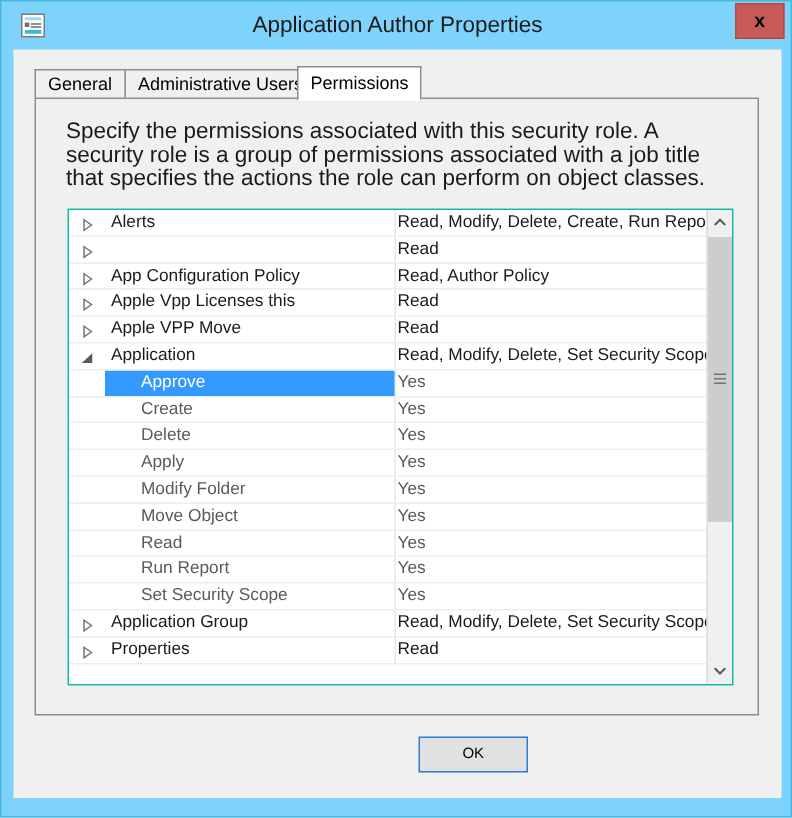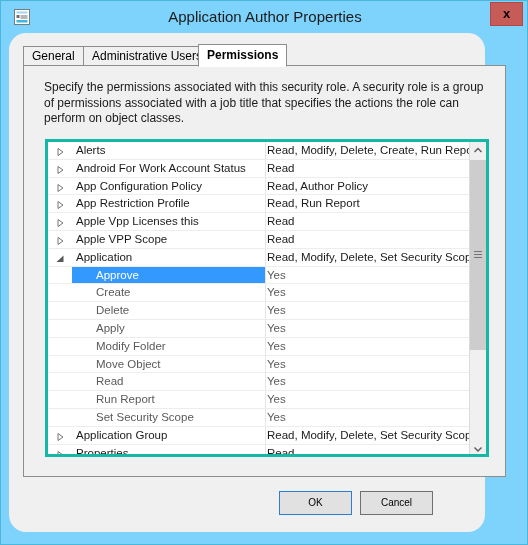--- a/index.html
+++ b/index.html
@@ -62,25 +62,24 @@
     font-weight: bold;
     text-align: center;
     line-height: 22px;
     cursor: pointer;
   }
 
   
   .dialog-body {
     position: absolute;
     left: 8px; top: 32px;
-    width: 476px;
+    width: 512px;
     height: 499px;
     background: #f0f0f0;
     box-sizing: border-box;
-    border-radius: 17px;
   }
 
   
   .tabstrip {
     position: absolute;
     left: 14px; top: 11px;
     height: 22px;
     font-size: 12px;
   }
   .tab {
@@ -100,50 +99,50 @@
   .tab.active {
     top: 0px;
     height: 23px;
     line-height: 21px;
     background: #ffffff;
     border-bottom: 1px solid #ffffff;
     z-index: 5;
   }
   #tab0 { left: 0px; }
   #tab1 { left: 60px; }
-  #tab2 { left: 175px; font-weight: bold; }
+  #tab2 { left: 175px; }
 
   
   .tabpage {
     position: absolute;
     left: 14px; top: 32px;
     width: 483px;
     height: 412px;
     background: #f0f0f0;
     border: 1px solid #8d8d8d;
     box-sizing: border-box;
   }
 
   .description {
     position: absolute;
     left: 20px; top: 14px;
     width: 442px;
-    font-size: 12px;
+    font-size: 15px;
     line-height: 15.5px;
     color: #1a1a1a;
   }
 
   
   .listview {
     position: absolute;
     left: 21px; top: 73px;
     width: 444px;
     height: 318px;
     background: #ffffff;
-    border: 3px solid #14b8a6;
+    border: 1px solid #14b8a6;
     box-sizing: border-box;
     overflow: hidden;
     padding-left: 44px;
   }
   .rows {
     position: absolute;
     left: 0; top: 0;
     width: 426px;
   }
   .row {
@@ -298,53 +297,44 @@
                   <polygon points="3,1.5 8,5 3,8.5" fill="none" stroke="#767676" stroke-width="1"></polygon>
                 </svg></span>
               <span class="name">Alerts</span>
               <span class="value">Read, Modify, Delete, Create, Run Report, M</span>
             </div>
             <div class="row level0">
               <div class="coldiv"></div>
               <span class="expander"><svg width="10" height="10" viewBox="0 0 10 10">
                   <polygon points="3,1.5 8,5 3,8.5" fill="none" stroke="#767676" stroke-width="1"></polygon>
                 </svg></span>
-              <span class="name">Android For Work Account Status</span>
               <span class="value">Read</span>
             </div>
             <div class="row level0">
               <div class="coldiv"></div>
               <span class="expander"><svg width="10" height="10" viewBox="0 0 10 10">
                   <polygon points="3,1.5 8,5 3,8.5" fill="none" stroke="#767676" stroke-width="1"></polygon>
                 </svg></span>
               <span class="name">App Configuration Policy</span>
               <span class="value">Read, Author Policy</span>
             </div>
             <div class="row level0">
               <div class="coldiv"></div>
               <span class="expander"><svg width="10" height="10" viewBox="0 0 10 10">
                   <polygon points="3,1.5 8,5 3,8.5" fill="none" stroke="#767676" stroke-width="1"></polygon>
                 </svg></span>
-              <span class="name">App Restriction Profile</span>
-              <span class="value">Read, Run Report</span>
-            </div>
-            <div class="row level0">
-              <div class="coldiv"></div>
-              <span class="expander"><svg width="10" height="10" viewBox="0 0 10 10">
-                  <polygon points="3,1.5 8,5 3,8.5" fill="none" stroke="#767676" stroke-width="1"></polygon>
-                </svg></span>
               <span class="name">Apple Vpp Licenses this</span>
               <span class="value">Read</span>
             </div>
             <div class="row level0">
               <div class="coldiv"></div>
               <span class="expander"><svg width="10" height="10" viewBox="0 0 10 10">
                   <polygon points="3,1.5 8,5 3,8.5" fill="none" stroke="#767676" stroke-width="1"></polygon>
                 </svg></span>
-              <span class="name">Apple VPP Scope</span>
+              <span class="name">Apple VPP Move</span>
               <span class="value">Read</span>
             </div>
             <div class="row level0">
               <div class="coldiv"></div>
               <span class="expander"><svg width="10" height="10" viewBox="0 0 10 10">
                   <polygon points="1.5,8 8.5,8 8.5,1.5" fill="#595959"></polygon>
                 </svg></span>
               <span class="name">Application</span>
               <span class="value">Read, Modify, Delete, Set Security Scope, Cr</span>
             </div>
@@ -428,16 +418,15 @@
           <div class="sb-arrow sb-down">
             <svg width="16" height="17" viewBox="0 0 16 17">
                 <polyline points="4.5,6.5 8,10 11.5,6.5" fill="none" stroke="#5a5a5a" stroke-width="1.4"></polyline>
               </svg>
           </div>
         </div>
       </div>
     </div>
 
     <div class="btn" id="btn-ok">OK</div>
-    <div class="btn" id="btn-cancel">Cancel</div>
 
   </div>
 </div>
 
 </body></html>

